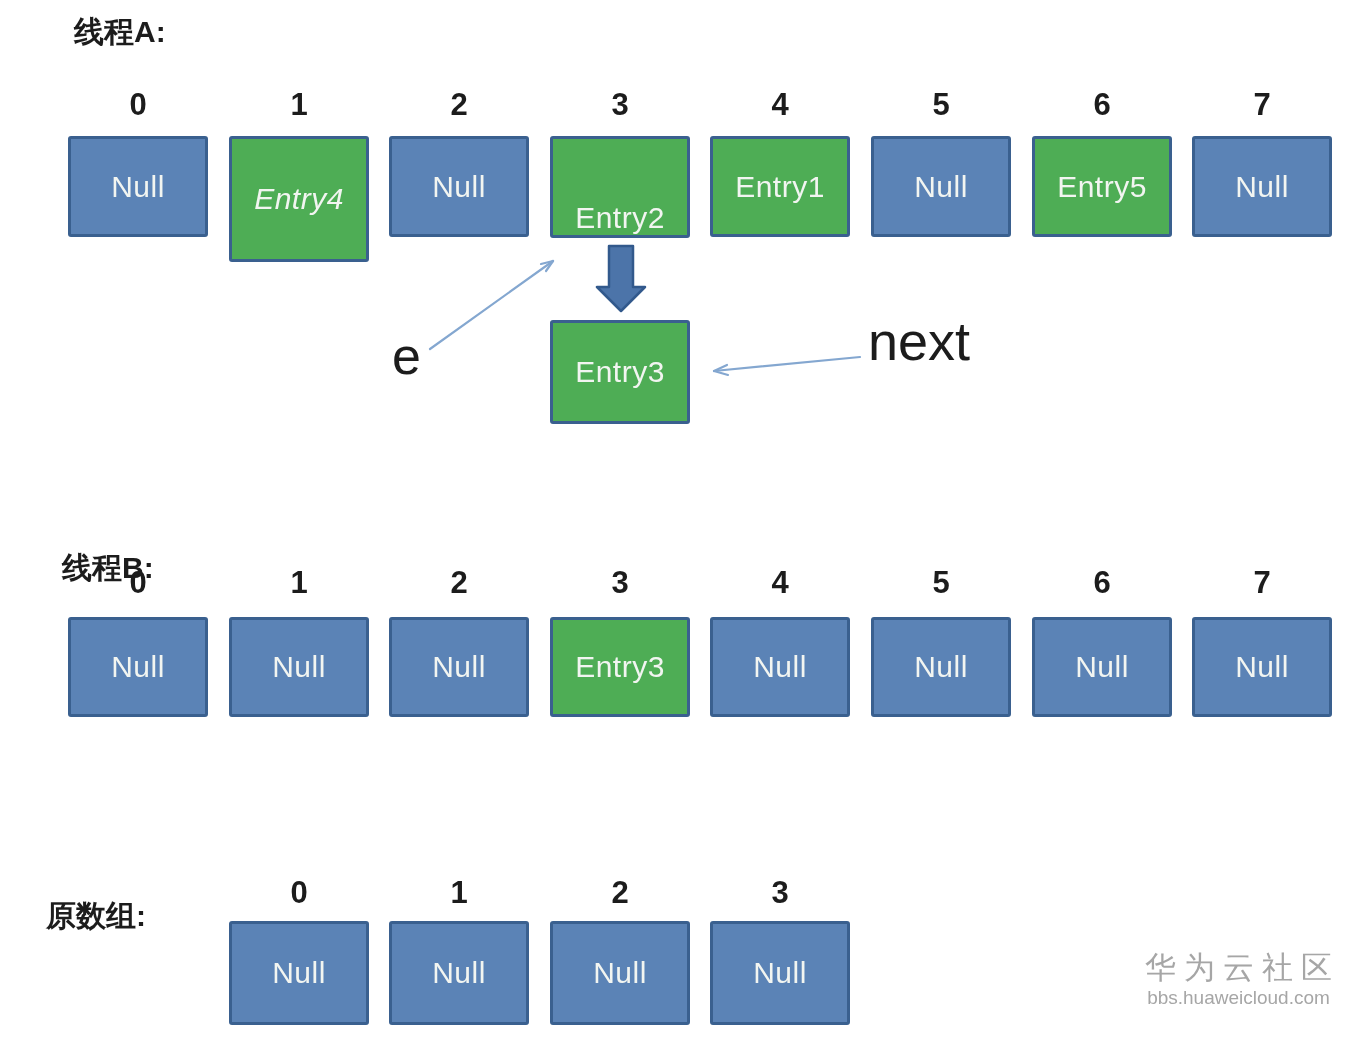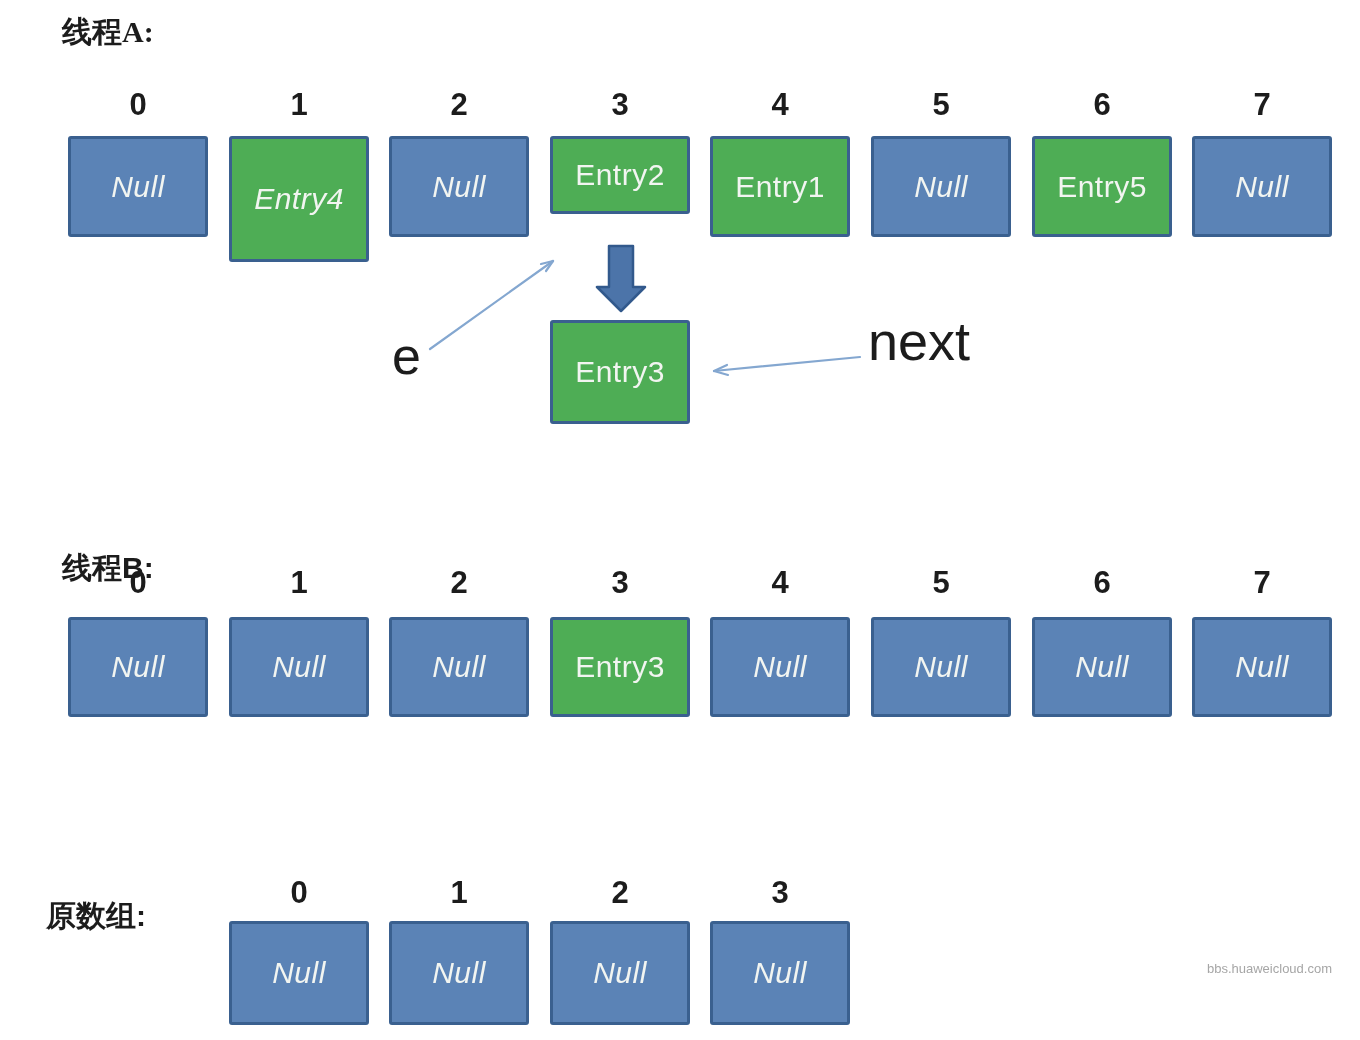--- a/index.html
+++ b/index.html
@@ -24,40 +24,40 @@
   }
   .cell-box{
     position:absolute;width:140px;height:100px;
     border:3px solid var(--box-border);
     border-radius:3px;
     box-sizing:border-box;
     display:flex;align-items:center;justify-content:center;
     font-size:30px;color:var(--box-text);
     letter-spacing:0.5px;
   }
-  .cell-box.null{background:var(--null-fill);font-style:italic;}
+  .cell-box.null{background:var(--null-fill);}
   .cell-box.entry{background:var(--entry-fill);}
   .thick-arrow{
     fill:var(--thick-fill);
     stroke:var(--thick-border);
     stroke-width:2.5;stroke-linejoin:round;
   }
   .thin-arrow line{
     stroke:var(--thin-arrow);
     stroke-width:2.2;fill:none;stroke-linecap:round;
   }
   .annot{position:absolute;color:var(--label-text);line-height:1;}
   .annot-e{left:392px;top:330px;font-size:52px;}
   .annot-next{left:868px;top:314px;font-size:54px;}
   .watermark{
     position:absolute;right:28px;top:950px;
     text-align:center;color:var(--watermark);
   }
   .wm1{font-size:31px;letter-spacing:8px;margin-right:-8px;line-height:1.15;}
-  .wm2{font-size:13px;margin-top:12px;line-height:1.1;}
+  .wm2{font-size:19px;margin-top:2px;line-height:1.1;}
 </style>
 </head>
 <body>
 
 <div class="canvas">
 
   <svg class="overlay" width="1360" height="1040" viewBox="0 0 1360 1040">
 
     <polygon class="thick-arrow" points="609,246 633,246 633,287 645,287 621,311 597,287 609,287"></polygon>
 
@@ -68,35 +68,35 @@
     </g>
 
     <g class="thin-arrow">
       <line x1="860" y1="357" x2="714" y2="371"></line>
       <line x1="714" y1="371" x2="728" y2="375"></line>
       <line x1="714" y1="371" x2="727" y2="365"></line>
     </g>
   </svg>
 
   <div id="rows">
-      <div class="row-title" style="left: 62px; top: 12px; font-family: Liberation Serif, serif;">线程A:</div>
+      <div class="row-title" style="left: 74px; top: 12px;">线程A:</div>
       <div class="idx" style="left: 68px; top: 88px;">0</div>
       <div class="cell-box null" style="left: 68px; top: 136px; height: 101px;">
         <span>Null</span>
       </div>
       <div class="idx" style="left: 229px; top: 88px;">1</div>
       <div class="cell-box entry" style="left: 229px; top: 136px; height: 126px; font-style: italic;">
         <span>Entry4</span>
       </div>
       <div class="idx" style="left: 389px; top: 88px;">2</div>
       <div class="cell-box null" style="left: 389px; top: 136px; height: 101px;">
         <span>Null</span>
       </div>
       <div class="idx" style="left: 550px; top: 88px;">3</div>
-      <div class="cell-box entry" style="left: 550px; top: 136px; height: 78px;">
+      <div class="cell-box entry" style="left: 550px; top: 136px; height: 102px; align-items: flex-end;">
         <span>Entry2</span>
       </div>
       <div class="idx" style="left: 710px; top: 88px;">4</div>
       <div class="cell-box entry" style="left: 710px; top: 136px; height: 101px;">
         <span>Entry1</span>
       </div>
       <div class="idx" style="left: 871px; top: 88px;">5</div>
       <div class="cell-box null" style="left: 871px; top: 136px; height: 101px;">
         <span>Null</span>
       </div>
@@ -161,16 +161,17 @@
     </div>
 
   <div class="cell-box entry" style="left:550px;top:320px;height:104px;">
     <span>Entry3</span>
   </div>
 
   <div class="annot annot-e">e</div>
   <div class="annot annot-next">next</div>
 
   <div class="watermark">
+    <div class="wm1">华为云社区</div>
     <div class="wm2">bbs.huaweicloud.com</div>
   </div>
 
 </div>
 
 </body></html>

